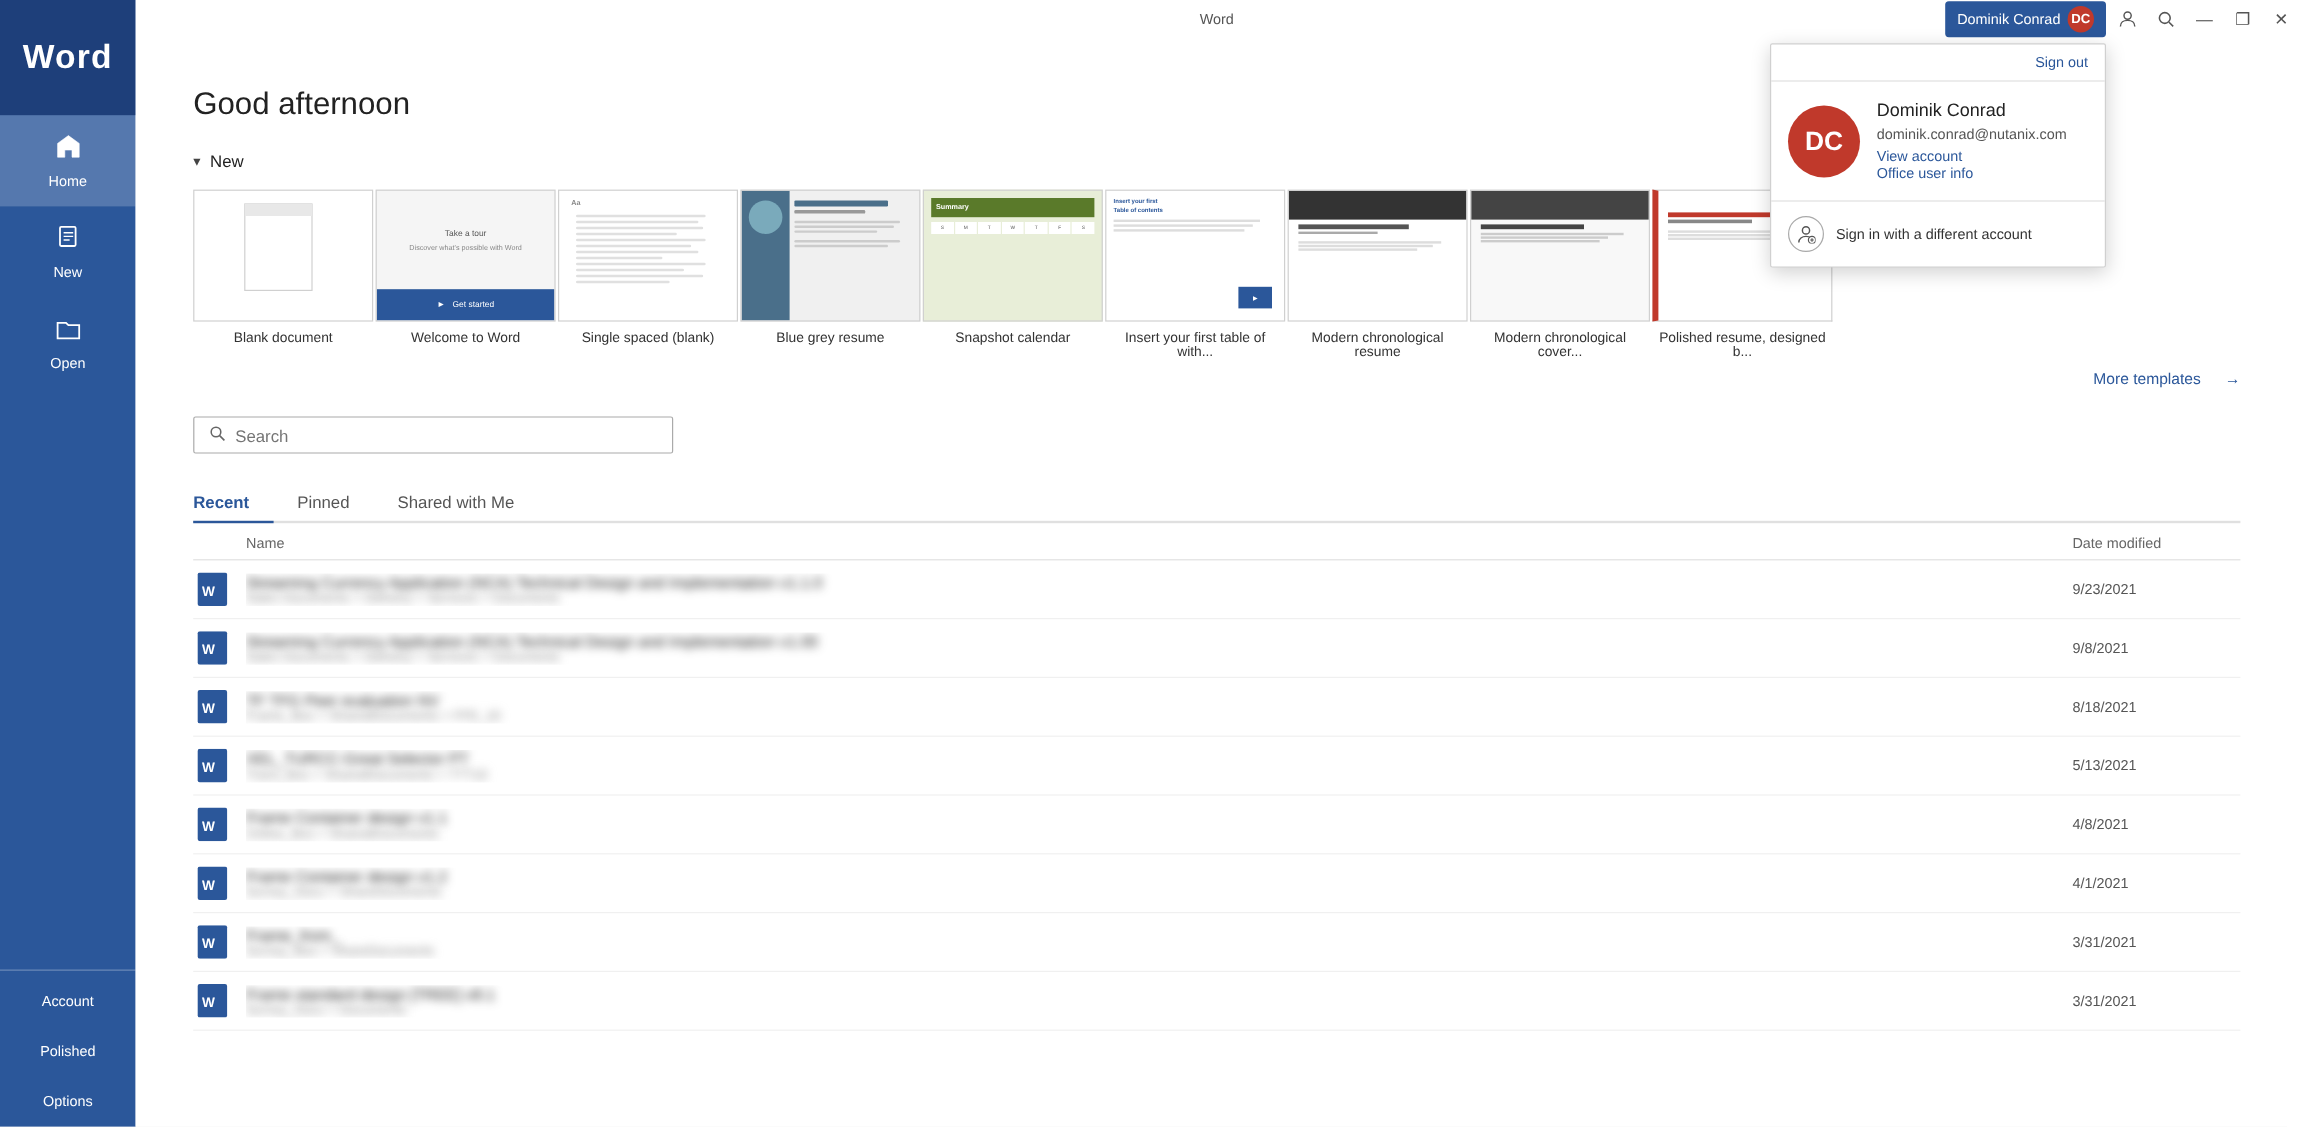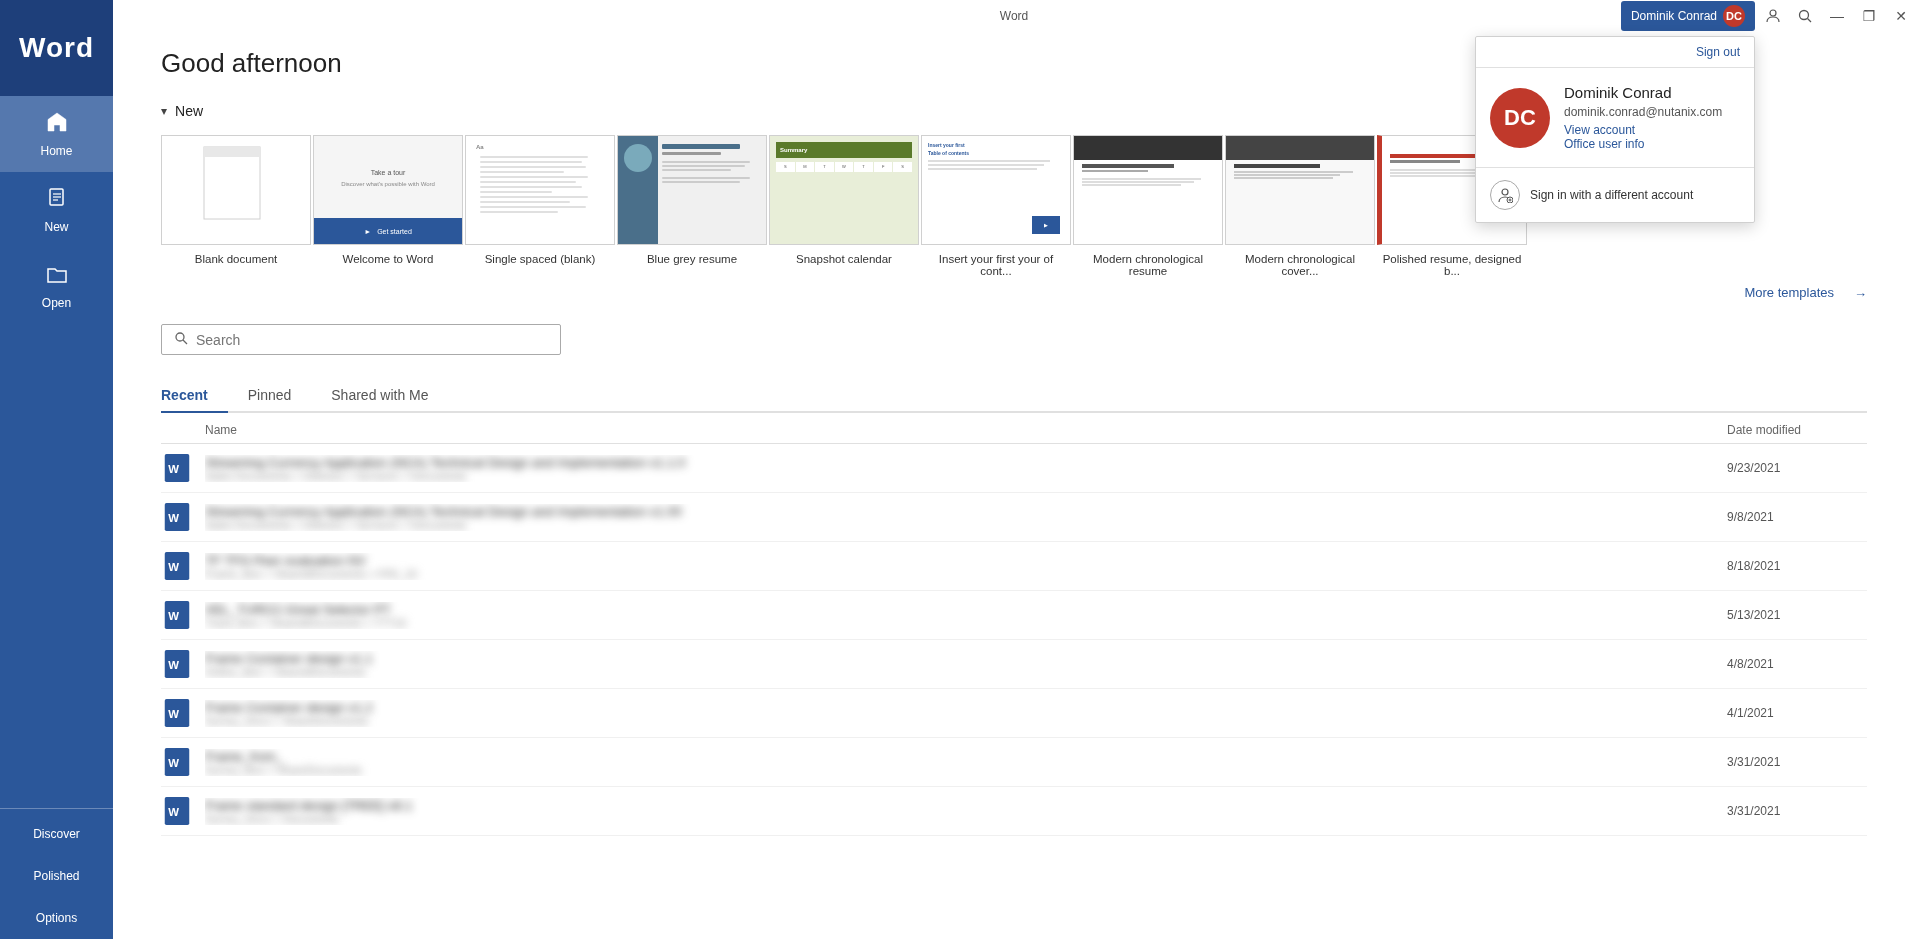--- a/index.html
+++ b/index.html
@@ -104,21 +104,21 @@
       border: none;
       cursor: pointer;
       display: flex; align-items: center; justify-content: center;
       color: #555;
       font-size: 14px;
       border-radius: 3px;
     }
 
     
     #content {
-      padding: 48px 48px 32px 48px;
+      padding: 71px 48px 32px 48px;
     }
     #greeting {
       font-size: 26px;
       font-weight: 300;
       color: #222;
       margin-bottom: 24px;
     }
 
     
     #new-section-header {
@@ -398,21 +398,21 @@
         <path d="M3 7h7l2 2h9v11H3V7z" stroke="white" stroke-width="1.5" fill="none"></path>
       </svg>
     </span>
     <span class="label">Open</span>
   </div>
 
   <div class="sidebar-spacer"></div>
 
   <div class="sidebar-bottom">
     <div class="sidebar-item">
-      <span class="label">Discover</span>
+      <span class="label">Account</span>
     </div>
     <div class="sidebar-item">
       <span class="label">Polished</span>
     </div>
     <div class="sidebar-item">
       <span class="label">Options</span>
     </div>
   </div>
 </div>
 
@@ -547,21 +547,21 @@
             <div style="font-size:5px; color:#2b579a; font-weight:bold; margin-bottom:2px;">Insert your first</div>
             <div style="font-size:5px; color:#2b579a; font-weight:bold; margin-bottom:4px;">Table of contents</div>
             <div style="width:90%; height:2px; background:#ddd; margin-bottom:2px;"></div>
             <div style="width:85%; height:2px; background:#ddd; margin-bottom:2px;"></div>
             <div style="width:80%; height:2px; background:#ddd; margin-bottom:4px;"></div>
             <div style="position:absolute; bottom:4px; right:4px; width:28px; height:18px; background:#2b579a; display:flex; align-items:center; justify-content:center;">
               <span style="color:white; font-size:5px;">▶</span>
             </div>
           </div>
         </div>
-        <span class="template-label">Insert your first your of cont...</span>
+        <span class="template-label">Insert your first table of with...</span>
       </div>
 
       <div class="template-item">
         <div class="template-thumb" style="background:#fff; position:relative; overflow:hidden;">
           <div style="position:absolute; top:0; left:0; right:0; height:24px; background:#333;"></div>
           <div style="position:absolute; top:28px; left:8px; right:8px;">
             <div style="width:70%; height:4px; background:#555; margin-bottom:2px;"></div>
             <div style="width:50%; height:2px; background:#aaa; margin-bottom:6px;"></div>
             <div style="width:90%; height:2px; background:#ddd; margin-bottom:1px;"></div>
             <div style="width:85%; height:2px; background:#ddd; margin-bottom:1px;"></div>

